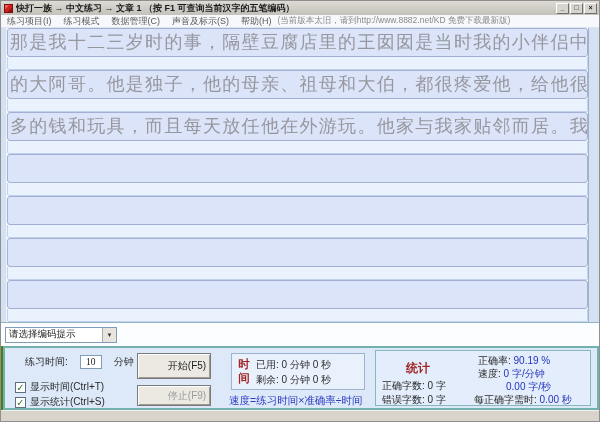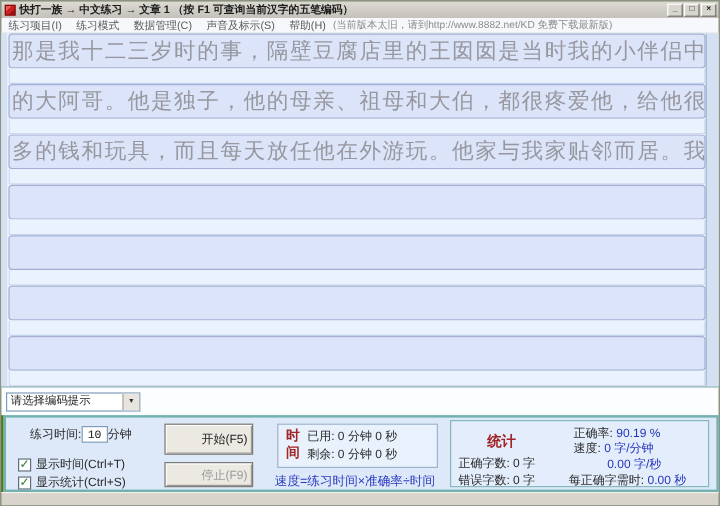--- a/index.html
+++ b/index.html
@@ -40,21 +40,21 @@
   .combo-text { flex:1; font-size:9.5px; color:#222; padding-left:3px; white-space:nowrap; overflow:hidden; }
   .combo-btn { width:14px; height:100%; background:#e8e5de; border-left:1px solid #aaa; font-size:6px;
     color:#333; text-align:center; line-height:14px; }
 
   
   .panel { position:absolute; left:2px; top:345px; width:596px; height:64px;
     background:#dde9f9; border:2px solid #72b2ae; }
   .p-abs { position:absolute; white-space:nowrap; }
   .lbl { font-size:10px; color:#2a2a2a; }
   .time-input { width:22px; height:14px; border:1px solid #7f9db9; background:#fff; font-size:9.5px;
-    text-align:center; color:#222; font-family:Liberation Mono, monospace; }
+    text-align:center; color:#222; font-family:Liberation Serif, serif; }
   .cb-row { display:flex; align-items:center; gap:4px; }
   .cb-box { width:11px; height:11px; background:#fff; border:1px solid #5f6f7f; font-size:10px;
     line-height:9px; text-align:center; color:#2e7d32; font-weight:bold; }
   .btn { background:#ece9e2; border:1px solid #7a7a7a; box-shadow:inset 1px 1px 0 #fff, inset -1px -1px 0 #9e9b94;
     font-size:10px; color:#222; text-align:center; font-family:inherit;padding-left:26px; }
   .btn.disabled { color:#9b9b9b; }
   .timebox { background:#e9f1fd; border:1px solid #9db4ce; display:flex; padding:3px 4px; }
   .time-vert { width:16px; color:#a22525; font-weight:bold; font-size:11.5px; line-height:14px; text-align:center; }
   .time-lines { font-size:10px; color:#2a2a2a; line-height:15px; padding-left:4px; }
   .formula { font-size:10.5px; color:#2a3ac0; }
@@ -110,21 +110,21 @@
 
   <div class="combostrip">
     <div class="combobox">
       <span class="combo-text">请选择编码提示</span>
       <span class="combo-btn">▼</span>
     </div>
   </div>
 
   <div class="panel">
 
-    <div class="p-abs" style="left:20px; top:7px; display:flex; align-items:center; gap:0;">
+    <div class="p-abs" style="left:20px; top:7px; display:flex; align-items:center; gap:12px;">
       <span class="lbl">练习时间:</span>
       <input class="time-input" value="10" style="">
       <span class="lbl">分钟</span>
     </div>
 
     <div class="p-abs cb-row" style="left:10px; top:32px;">
       <span class="cb-box">✓</span>
       <span class="lbl">显示时间(Ctrl+T)</span>
     </div>
     <div class="p-abs cb-row" style="left:10px; top:47px;">

